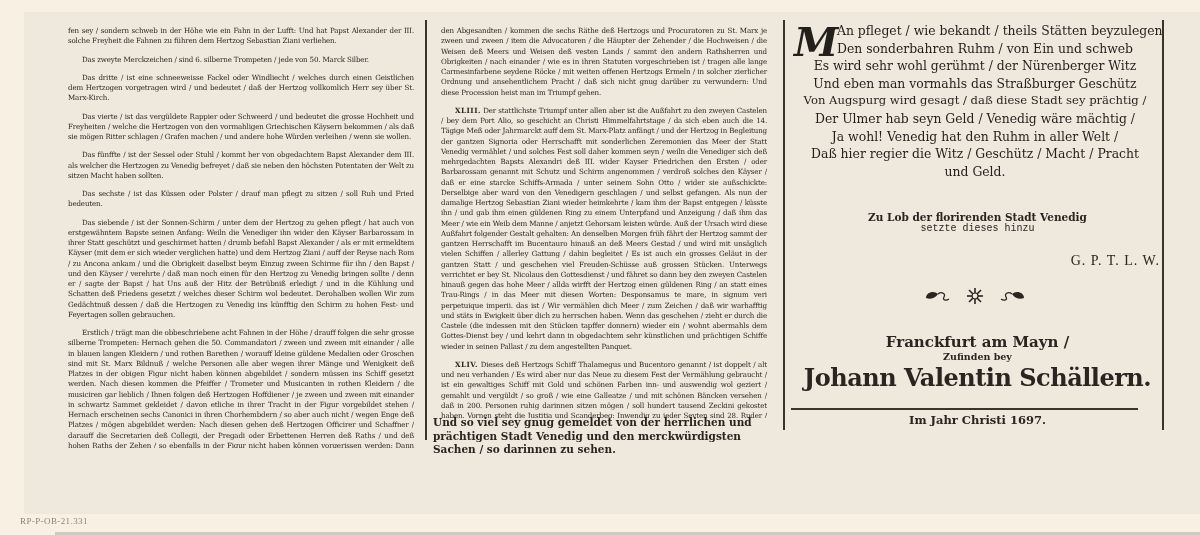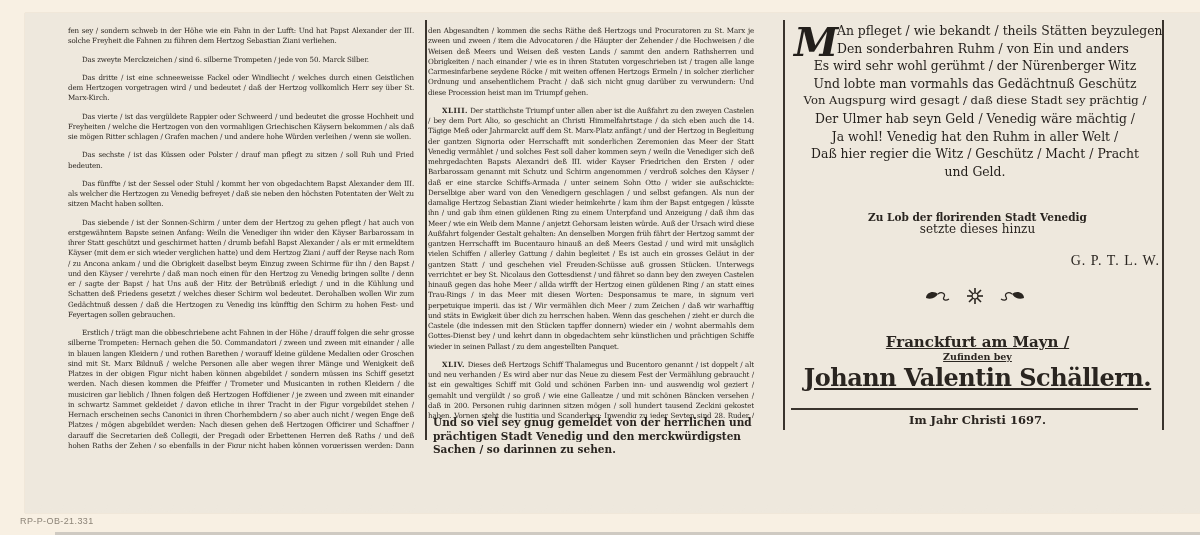--- a/index.html
+++ b/index.html
@@ -24,21 +24,21 @@
     background:#cfcac2;
   }
   .col {
     position:absolute; font-family:"DejaVu Serif", serif;
     font-size:7.1px; line-height:10.25px; text-align:justify;
     color:#2b2621; letter-spacing:-0.15px;
   }
   .col p { margin:8px; text-indent:14px; }
   .col p.noindent { text-indent:0; }
   .col-left { left:60px; top:18px; width:362px; height:430px; overflow:hidden; }
-  .col-mid  { left:420px; top:18px; width:342px; height:400px; overflow:hidden; }
+  .col-mid  { left:433px; top:18px; width:342px; height:400px; overflow:hidden; }
   .vline { position:absolute; width:1.5px; background:#3a342d; }
   .vline-1 { left:425px; top:20px; height:420px; }
   .vline-2 { left:783px; top:20px; height:410px; }
   .vline-3 { left:1162px; top:20px; height:410px; }
   .closing {
     position:absolute; left:433px; top:416px; width:342px; 
     font-size:10.5px; line-height:13.5px; font-weight:bold; color:#2a2520;
   }
   .sec-num { font-weight:bold; letter-spacing:0.5px; }
 
@@ -54,84 +54,83 @@
   .dropcap {
     position:absolute; left:794px; top:22px; width:40px; height:40px;
     font-family:"DejaVu Serif", serif; font-weight:bold; font-style:italic;
     font-size:40px; line-height:40px; color:#231f1b;
   }
   .dedication {
     position:absolute; left:790px; top:211px; width:375px; text-align:center;
     font-weight:bold; color:#2a2520;
   }
   .dedication .d1 { font-size:10.5px; line-height:13px; }
-  .dedication .d2 { font-size:12px; line-height:10px; font-weight:normal; }
+  .dedication .d2 { font-size:10px; line-height:10px; font-weight:normal;font-family:Liberation Mono, monospace; }
   .initials {
     position:absolute; left:1000px; top:253px; width:160px; text-align:right;
     font-family:"Liberation Serif", serif; font-size:14px; letter-spacing:1px;
     color:#2a2520;
   }
   .ornament {
     position:absolute; left:905px; top:286px; width:140px; height:24px;
     display:flex; justify-content:center; align-items:center; gap:14px;
     font-size:16px; color:#2a2520;
   }
   .imprint {
     position:absolute; left:790px; top:333px; width:375px; text-align:center;
     color:#2a2520;
-    text-decoration:underline;
   }
   .imprint .city { font-weight:bold; font-size:15px; line-height:18px; }
   .imprint .findat { font-size:9.5px; line-height:12px; font-weight:bold; }
   .imprint .printer { font-weight:bold; font-size:24px; line-height:30px; letter-spacing:-0.5px; }
   .rule {
     position:absolute; left:791px; top:408px; width:347px; height:1.5px; background:#3a342d;
   }
   .year {
     position:absolute; left:790px; top:413px; width:375px; text-align:center;
     font-weight:bold; font-size:11.5px; color:#2a2520;
   }
   .inventory {
-    position:absolute; left:20px; top:516px; font-family:Liberation Sans, sans-serif;
+    position:absolute; left:20px; top:516px; font-family:Liberation Serif, serif;
     font-size:9px; color:#8c8478; letter-spacing:0.4px;
   }
 </style>
 </head>
 <body>
 
 <div class="sheet"></div>
 <div class="sheet-edge"></div>
 <div class="gray-band"></div>
 
 <div class="col col-left">
   <p class="noindent">fen sey / sondern schweb in der Höhe wie ein Fahn in der Lufft: Und hat Papst Alexander der III. solche Freyheit die Fahnen zu führen dem Hertzog Sebastian Ziani verliehen.</p>
   <p>Das zweyte Merckzeichen / sind 6. silberne Trompeten / jede von 50. Marck Silber.</p>
   <p>Das dritte / ist eine schneeweisse Fackel oder Windliecht / welches durch einen Geistlichen dem Hertzogen vorgetragen wird / und bedeutet / daß der Hertzog vollkomlich Herr sey über St. Marx-Kirch.</p>
   <p>Das vierte / ist das vergüldete Rappier oder Schweerd / und bedeutet die grosse Hochheit und Freyheiten / welche die Hertzogen von den vormahligen Griechischen Käysern bekommen / als daß sie mögen Ritter schlagen / Grafen machen / und andere hohe Würden verleihen / wenn sie wollen.</p>
+  <p>Das fünffte / ist der Sessel oder Stuhl / kommt her von obgedachtem Bapst Alexander dem III. als welcher die Hertzogen zu Venedig befreyet / daß sie neben den höchsten Potentaten der Welt zu sitzen Macht haben sollten.</p>
   <p>Das sechste / ist das Küssen oder Polster / drauf man pflegt zu sitzen / soll Ruh und Fried bedeuten.</p>
-  <p>Das fünffte / ist der Sessel oder Stuhl / kommt her von obgedachtem Bapst Alexander dem III. als welcher die Hertzogen zu Venedig befreyet / daß sie neben den höchsten Potentaten der Welt zu sitzen Macht haben sollten.</p>
   <p>Das siebende / ist der Sonnen-Schirm / unter dem der Hertzog zu gehen pflegt / hat auch von erstgewähntem Bapste seinen Anfang: Weiln die Venediger ihn wider den Käyser Barbarossam in ihrer Statt geschützt und geschirmet hatten / drumb befahl Bapst Alexander / als er mit ermeldtem Käyser (mit dem er sich wieder verglichen hatte) und dem Hertzog Ziani / auff der Reyse nach Rom / zu Ancona ankam / und die Obrigkeit daselbst beym Einzug zween Schirme für ihn / den Bapst / und den Käyser / verehrte / daß man noch einen für den Hertzog zu Venedig bringen sollte / denn er / sagte der Bapst / hat Uns auß der Hitz der Betrübniß erledigt / und in die Kühlung und Schatten deß Friedens gesetzt / welches dieser Schirm wol bedeutet. Derohalben wollen Wir zum Gedächtnuß dessen / daß die Hertzogen zu Venedig ins künfftig den Schirm zu hohen Fest- und Feyertagen sollen gebrauchen.</p>
   <p>Erstlich / trägt man die obbeschriebene acht Fahnen in der Höhe / drauff folgen die sehr grosse silberne Trompeten: Hernach gehen die 50. Commandatori / zween und zween mit einander / alle in blauen langen Kleidern / und rothen Barethen / worauff kleine güldene Medalien oder Groschen sind mit St. Marx Bildnuß / welche Personen alle aber wegen ihrer Mänge und Wenigkeit deß Platzes in der obigen Figur nicht haben können abgebildet / sondern müssen ins Schiff gesetzt werden. Nach diesen kommen die Pfeiffer / Trometer und Musicanten in rothen Kleidern / die musiciren gar lieblich / Ihnen folgen deß Hertzogen Hoffdiener / je zween und zween mit einander in schwartz Sammet gekleidet / davon etliche in ihrer Tracht in der Figur vorgebildet stehen / Hernach erscheinen sechs Canonici in ihren Chorhembdern / so aber auch nicht / wegen Enge deß Platzes / mögen abgebildet werden: Nach diesen gehen deß Hertzogen Officirer und Schaffner / darauff die Secretarien deß Collegii, der Pregadi oder Erbettenen Herren deß Raths / und deß hohen Raths der Zehen / so ebenfalls in der Figur nicht haben können vorgerissen werden: Dann kommen deß Hertzogs 2. Unter-Cantzler und der Groß-Cantzler / und diese alle haben viel braune Kleider an mit zugethanen Ermeln / außgenommen der Groß-Cantzler / der ist bekleidet wie die Herren deß Raths in Hertzoglicher Kleidung mit weiten offenen Ermeln. Hinter diesem geht deß Hertzogen Caplan / mit dem weissen Wachsliecht / und neben ihm deß Hertzogen Ballotin oder Loser: Darnach trägt man den Sessel und das Polster / eines zur Rechten / das andere aber zur Lincken. Nicht weit davon erscheinet deß Hertzogen Person / in obbemeldter Kleidung / vor ihm einer / einen Hertzoglichen Hut tragend / und neben ihm der außländischen Potentaten Abgesandten / und Botschaffter / wenn sie zugegen seyn / und mit in der Procession gehen: Nach dem Hertzogen und</p>
 </div>
 <div class="vline vline-1"></div>
 
 <div class="col col-mid">
   <p class="noindent">den Abgesandten / kommen die sechs Räthe deß Hertzogs und Procuratoren zu St. Marx je zween und zween / item die Advocatoren / die Häupter der Zehender / die Hochweisen / die Weisen deß Meers und Weisen deß vesten Lands / sammt den andern Rathsherren und Obrigkeiten / nach einander / wie es in ihren Statuten vorgeschrieben ist / tragen alle lange Carmesinfarbene seydene Röcke / mit weiten offenen Hertzogs Ermeln / in solcher zierlicher Ordnung und ansehentlichem Pracht / daß sich nicht gnug darüber zu verwundern: Und diese Procession heist man im Triumpf gehen.</p>
   <p><span class="sec-num">XLIII.</span> <span>Der stattlichste Triumpf unter allen aber ist die Außfahrt zu den zweyen Castelen / bey dem Port Alio, so geschicht an Christi Himmelfahrtstage / da sich eben auch die 14. Tägige Meß oder Jahrmarckt auff dem St. Marx-Platz anfängt / und der Hertzog in Begleitung der gantzen Signoria oder Herrschafft mit sonderlichen Zeremonien das Meer der Statt Venedig vermählet / und solches Fest soll daher kommen seyn / weiln die Venediger sich deß mehrgedachten Bapsts Alexandri deß III. wider Kayser Friedrichen den Ersten / oder Barbarossam genannt mit Schutz und Schirm angenommen / verdroß solches den Käyser / daß er eine starcke Schiffs-Armada / unter seinem Sohn Otto / wider sie außschickte: Derselbige aber ward von den Venedigern geschlagen / und selbst gefangen. Als nun der damalige Hertzog Sebastian Ziani wieder heimkehrte / kam ihm der Bapst entgegen / küsste ihn / und gab ihm einen güldenen Ring zu einem Unterpfand und Anzeigung / daß ihm das Meer / wie ein Weib dem Manne / anjetzt Gehorsam leisten würde. Auß der Ursach wird diese Außfahrt folgender Gestalt gehalten: An denselben Morgen früh fährt der Hertzog sammt der gantzen Herrschafft im Bucentauro hinauß an deß Meers Gestad / und wird mit unsäglich vielen Schiffen / allerley Gattung / dahin begleitet / Es ist auch ein grosses Geläut in der gantzen Statt / und geschehen viel Freuden-Schüsse auß grossen Stücken. Unterwegs verrichtet er bey St. Nicolaus den Gottesdienst / und fähret so dann bey den zweyen Castelen hinauß gegen das hohe Meer / allda wirfft der Hertzog einen güldenen Ring / an statt eines Trau-Rings / in das Meer mit diesen Worten: Desponsamus te mare, in signum veri perpetuique imperii. das ist / Wir vermählen dich Meer / zum Zeichen / daß wir warhafftig und stäts in Ewigkeit über dich zu herrschen haben. Wenn das geschehen / zieht er durch die Castele (die indessen mit den Stücken tapffer donnern) wieder ein / wohnt abermahls dem Gottes-Dienst bey / und kehrt dann in obgedachtem sehr künstlichen und prächtigen Schiffe wieder in seinen Pallast / zu dem angestellten Panquet.</span></p>
   <p><span class="sec-num">XLIV.</span> <span>Dieses deß Hertzogs Schiff Thalamegus und Bucentoro genannt / ist doppelt / alt und neu verhanden / Es wird aber nur das Neue zu diesem Fest der Vermählung gebraucht / ist ein gewaltiges Schiff mit Gold und schönen Farben inn- und auswendig wol geziert / gemahlt und vergüldt / so groß / wie eine Galleatze / und mit schönen Bäncken versehen / daß in 200. Personen ruhig darinnen sitzen mögen / soll hundert tausend Zeckini gekostet haben. Vornen steht die Justitia und Scanderbeg: Inwendig zu jeder Seyten sind 28. Ruder / und ziehen an jedem 6. Mann / darüber ist ein Boden / auff welchem der Hertzog und die vornehmsten Rathsherren von der Herrschafft in ihren gewöhnlichen Carmesin- oder Scharlachrothen Sammeten langen Röcken: In der Mitten hinunter hat es ein Wand / und zu beyden Seyten allerwege zwo Zeilen Bäncke / nicht anderst als wie ein Saal. Der Nam Bucentaurus, oder der grosse Centaurus ist ihm von dem ersten Schiffe / so im Jahr 1311. gemacht worden / verblieben / welches seinen Namen daher bekommen / dieweil vornen an ein Centaurus, das ist ein Bild / halb / und zwar fornen ins Menschens / und halb oder hinten in Ochsens Gestalt / gemahlt gewesen.</span></p>
 </div>
 <div class="closing">Und so viel sey gnug gemeldet von der herrlichen und prächtigen Stadt Venedig und den merckwürdigsten Sachen / so darinnen zu sehen.</div>
 <div class="vline vline-2"></div>
 
 <div class="dropcap">M</div>
 <div class="poem">
   <div class="l1">An pfleget / wie bekandt / theils Stätten beyzulegen</div>
-  <div class="l2">Den sonderbahren Ruhm / von Ein und anders</div>
+  <div class="l2">Den sonderbahren Ruhm / von Ein und schweb</div>
   <div class="c">Es wird sehr wohl gerühmt / der Nürenberger Witz</div>
-  <div class="c">Und lobte man vormahls das Gedächtnuß Geschütz</div>
+  <div class="c">Und eben man vormahls das Straßburger Geschütz</div>
   <div class="c" style="font-size:11.6px">Von Augspurg wird gesagt / daß diese Stadt sey prächtig /</div>
   <div class="c">Der Ulmer hab seyn Geld / Venedig wäre mächtig /</div>
   <div class="c">Ja wohl! Venedig hat den Ruhm in aller Welt /</div>
   <div class="c">Daß hier regier die Witz / Geschütz / Macht / Pracht</div>
   <div class="c">und Geld.</div>
 </div>
 
 <div class="dedication">
   <div class="d1">Zu Lob der florirenden Stadt Venedig</div>
   <div class="d2">setzte dieses hinzu</div>

